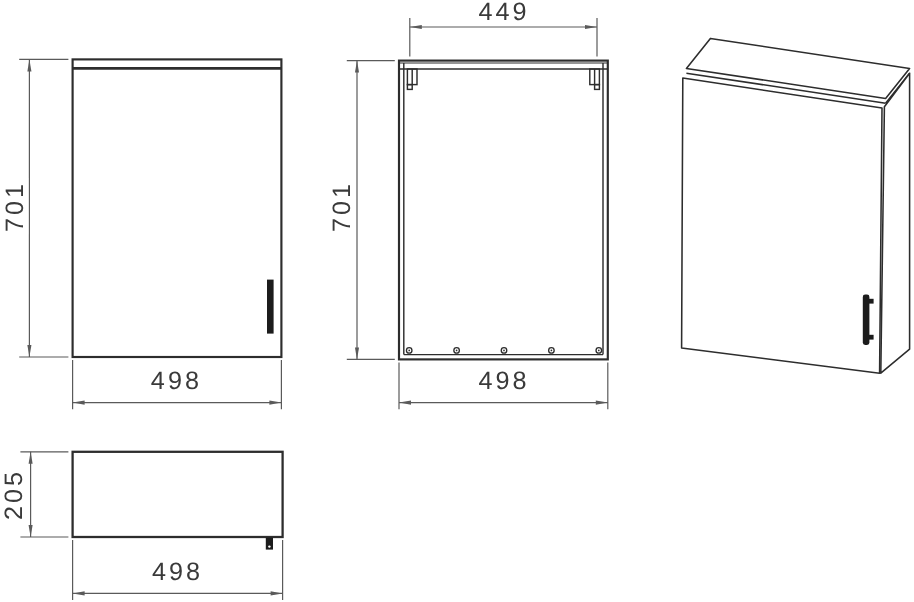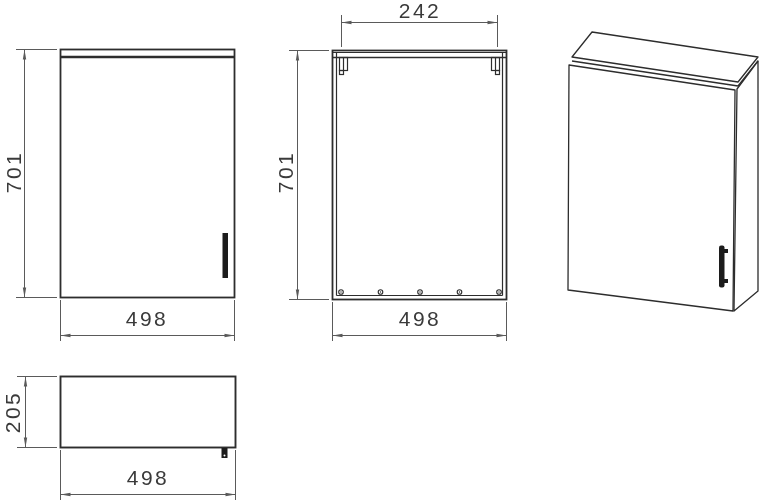--- a/index.html
+++ b/index.html
@@ -138,21 +138,21 @@
       <line x1="60.5" y1="494.5" x2="235.5" y2="494.5"></line>
       <polygon points="60.5,494.5 70.5,492.8 70.5,496.2" fill="#5a5a5a" stroke="none"></polygon>
       <polygon points="235.5,494.5 225.5,492.8 225.5,496.2" fill="#5a5a5a" stroke="none"></polygon>
     </g>
   </svg>
 
   <span class="dim-label rot" style="left:13px;top:172px;">701</span>
 
   <span class="dim-label" style="left:147px;top:318px;">498</span>
 
-  <span class="dim-label" style="left:420px;top:10px;">242</span>
+  <span class="dim-label" style="left:420px;top:10px;">449</span>
 
   <span class="dim-label rot" style="left:285px;top:172px;">701</span>
 
   <span class="dim-label" style="left:420px;top:318px;">498</span>
 
   <span class="dim-label rot" style="left:12px;top:412px;">205</span>
 
   <span class="dim-label" style="left:148px;top:477px;">498</span>
 
 </div>

